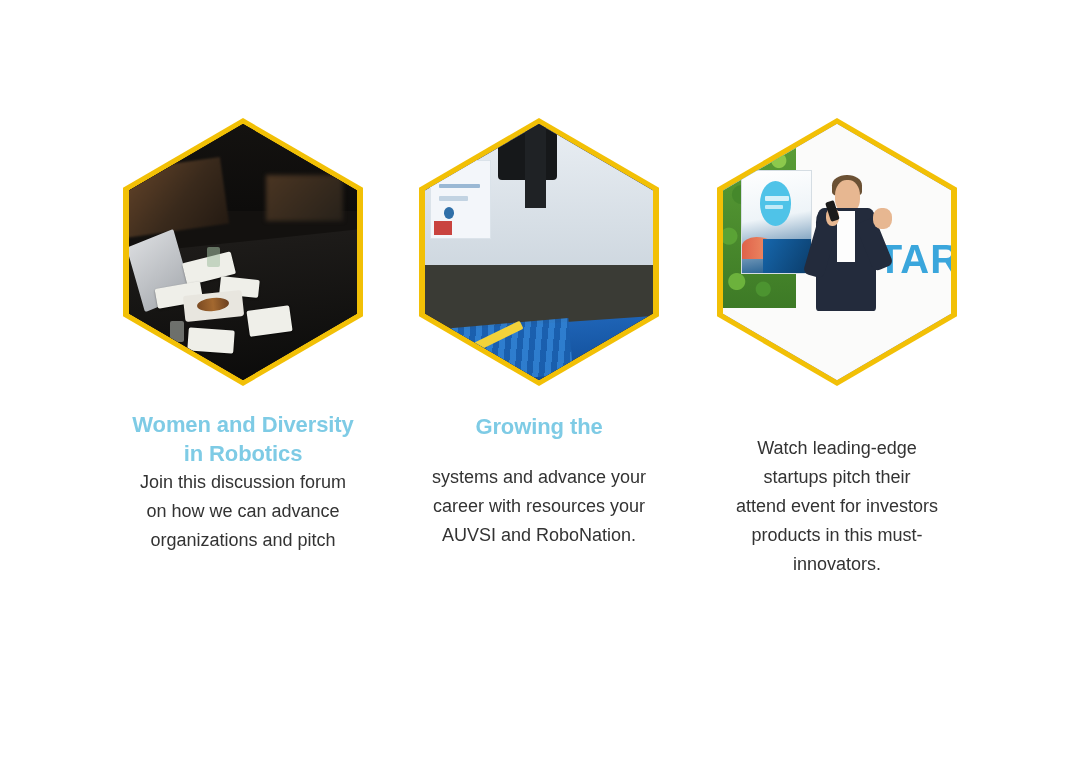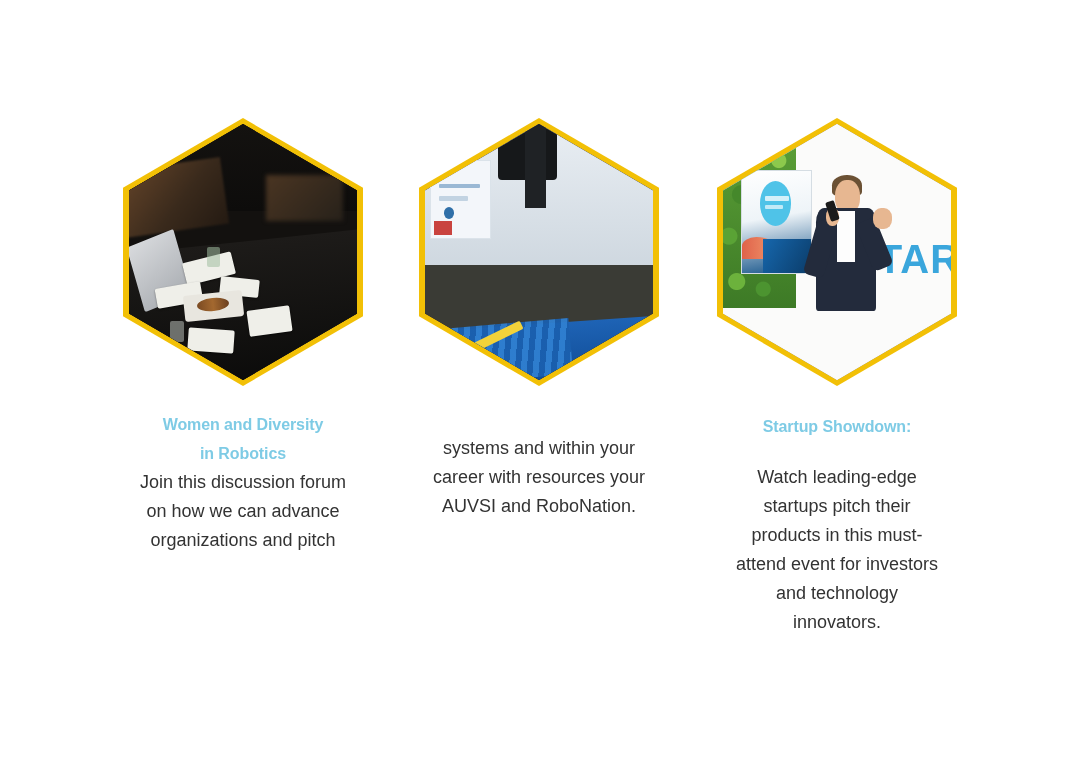--- a/index.html
+++ b/index.html
@@ -396,21 +396,21 @@
   .s3 .a3 .h { left: 26%; top: 80%; width: 20%; height: 20%; background: #3a2d1f; }
   .s3 .a3 .s { left: 16%; top: 95%; width: 42%; height: 20%; background: #1c1f24; }
 
   
   .card-heading {
     margin: 0;
     padding: 0;
     text-align: center;
     font-family: "Liberation Sans", sans-serif;
     font-weight: 700;
-    font-size: 16px;
+    font-size: 22px;
     line-height: 29px;
     color: #7ECBE5;
     letter-spacing: -0.1px;
   }
   .card-1 .card-heading { margin-top: 24px; width: 252px; }
   .card-2 .card-heading { margin-top: 26px; width: 252px; }
   .card-3 .card-heading { margin-top: 26px; width: 262px; }
 
   .card-body {
     margin: 0;
@@ -545,24 +545,25 @@
               <div class="body"></div>
             </div>
             <div class="tabletop"></div>
             <div class="kit"></div>
             <div class="stick"></div>
           </div>
         </div>
       </div>
 
       <h3 class="card-heading">
+        <span class="ln">Growing the</span>
       </h3>
 
       <p class="card-body">
-        <span class="ln">systems and within your</span>
+        <span class="ln">systems and advance your</span>
         <span class="ln">career with resources your</span>
         <span class="ln">AUVSI and RoboNation.</span>
       </p>
     </div>
 
     <div class="card card-3">
       <div class="hex-wrap">
         <div class="hex-outer"></div>
         <div class="hex-inner">
           <div class="scene s3">
@@ -597,27 +598,25 @@
             </div>
             <div class="aud a3">
               <div class="h"></div>
               <div class="s"></div>
             </div>
           </div>
         </div>
       </div>
 
       <h3 class="card-heading">
-        <span class="ln">Startup Showdown:</span>
       </h3>
 
       <p class="card-body">
         <span class="ln">Watch leading-edge</span>
         <span class="ln">startups pitch their</span>
+        <span class="ln">attend event for investors</span>
         <span class="ln">products in this must-</span>
-        <span class="ln">attend event for investors</span>
-        <span class="ln">and technology</span>
         <span class="ln">innovators.</span>
       </p>
     </div>
 
   </div>
 </div>
 
 </body></html>

